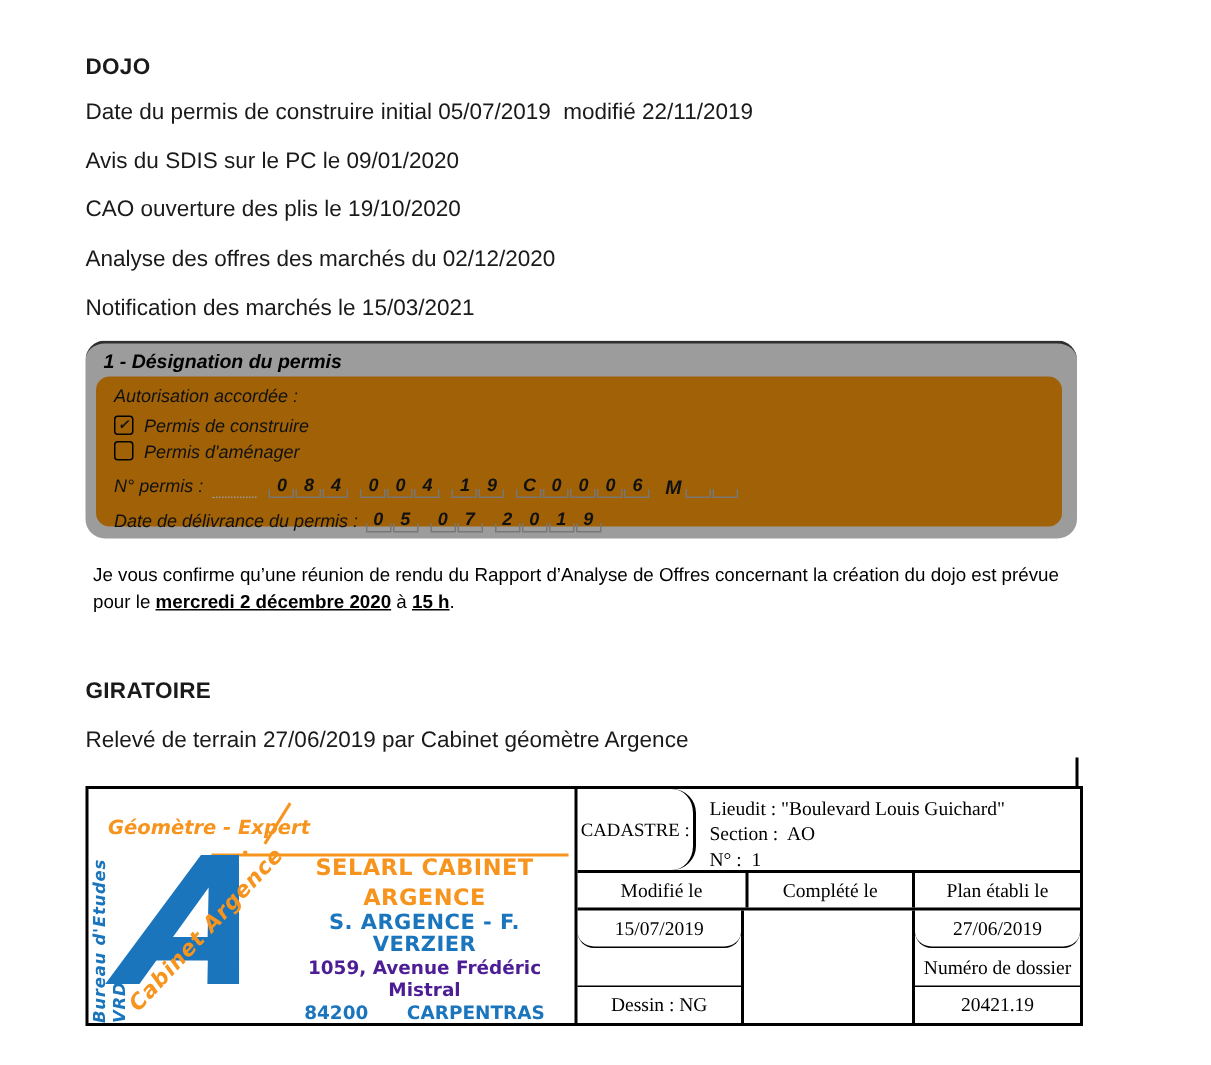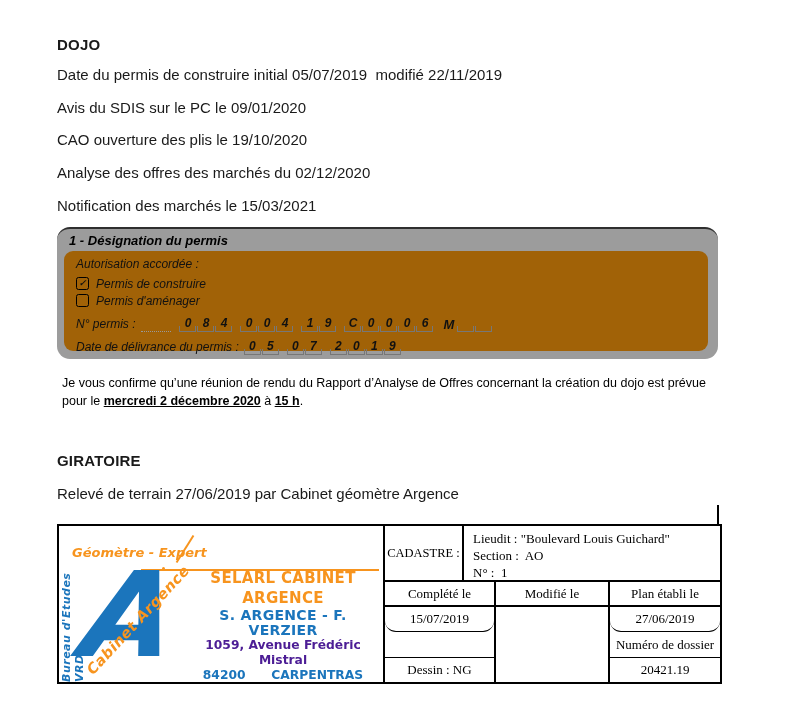--- a/index.html
+++ b/index.html
@@ -41,21 +41,21 @@
   .nw{white-space:pre;}
 
   
   .tblock{left:57px;top:524px;width:665px;height:160px;border:2px solid #000;
           box-sizing:border-box;display:flex;font-family:"Liberation Serif",serif;color:#000;}
   .tick{left:717px;top:505px;width:2px;height:20px;background:#000;}
   .logo-cell{position:relative;width:326px;flex:0 0 auto;border-right:2px solid #000;box-sizing:border-box;overflow:hidden;}
   .right-col{flex:1;display:flex;flex-direction:column;}
   .cad-row{height:56px;flex:0 0 auto;display:flex;border-bottom:2px solid #000;box-sizing:border-box;}
   .cad-label{width:79px;flex:0 0 auto;border-right:2px solid #000;box-sizing:border-box;
-             display:flex;align-items:center;justify-content:center;font-size:12.5px;}
+             display:flex;align-items:center;justify-content:center;font-size:12.5px;border-radius:16px;}
   .cad-info{flex:1;padding:4px 0 0 9px;font-size:13px;line-height:17px;}
   .grid-headers{height:25px;flex:0 0 auto;display:flex;border-bottom:2px solid #000;box-sizing:border-box;font-size:13px;}
   .gh{display:flex;align-items:center;justify-content:center;box-sizing:border-box;}
   .gh1{width:111px;border-right:2px solid #000;}
   .gh2{width:114px;border-right:2px solid #000;}
   .gh3{flex:1;}
   .grid-body{flex:1;display:flex;font-size:13px;}
   .gcol{display:flex;flex-direction:column;box-sizing:border-box;}
   .gcol1{width:111px;border-right:2px solid #000;}
   .gcol2{width:114px;border-right:2px solid #000;}
@@ -194,22 +194,22 @@
     <div class="right-col">
       <div class="cad-row">
         <div class="cad-label">CADASTRE :</div>
         <div class="cad-info">
           <div>Lieudit : "Boulevard Louis Guichard"</div>
           <div class="pre">Section :  AO</div>
           <div class="pre">N° :  1</div>
         </div>
       </div>
       <div class="grid-headers">
+        <div class="gh gh2">Modifié le</div>
         <div class="gh gh1">Complété le</div>
-        <div class="gh gh2">Modifié le</div>
         <div class="gh gh3">Plan établi le</div>
       </div>
       <div class="grid-body">
         <div class="gcol gcol1">
           <div class="gcell gr1">15/07/2019</div>
           <div class="gcell gr2"></div>
           <div class="gcell gr3">Dessin : NG</div>
         </div>
         <div class="gcol gcol2">
           <div class="gcell gr3"></div>

